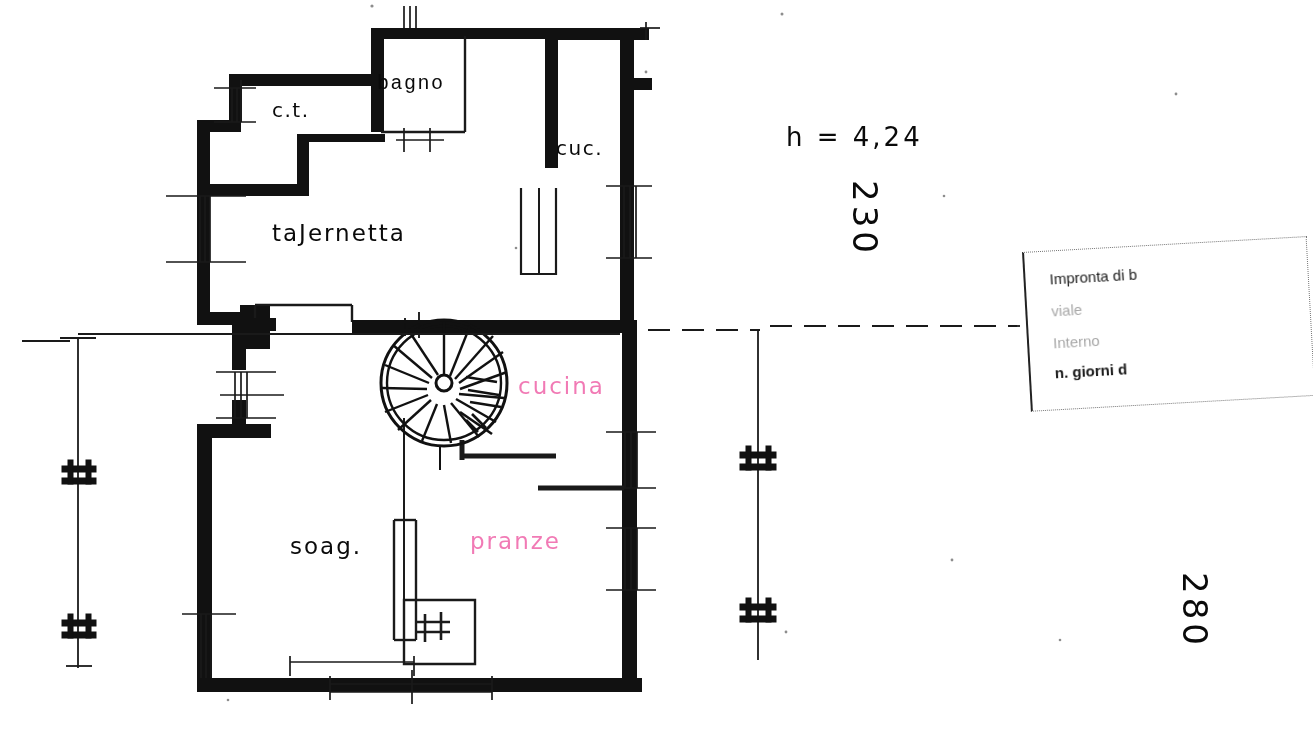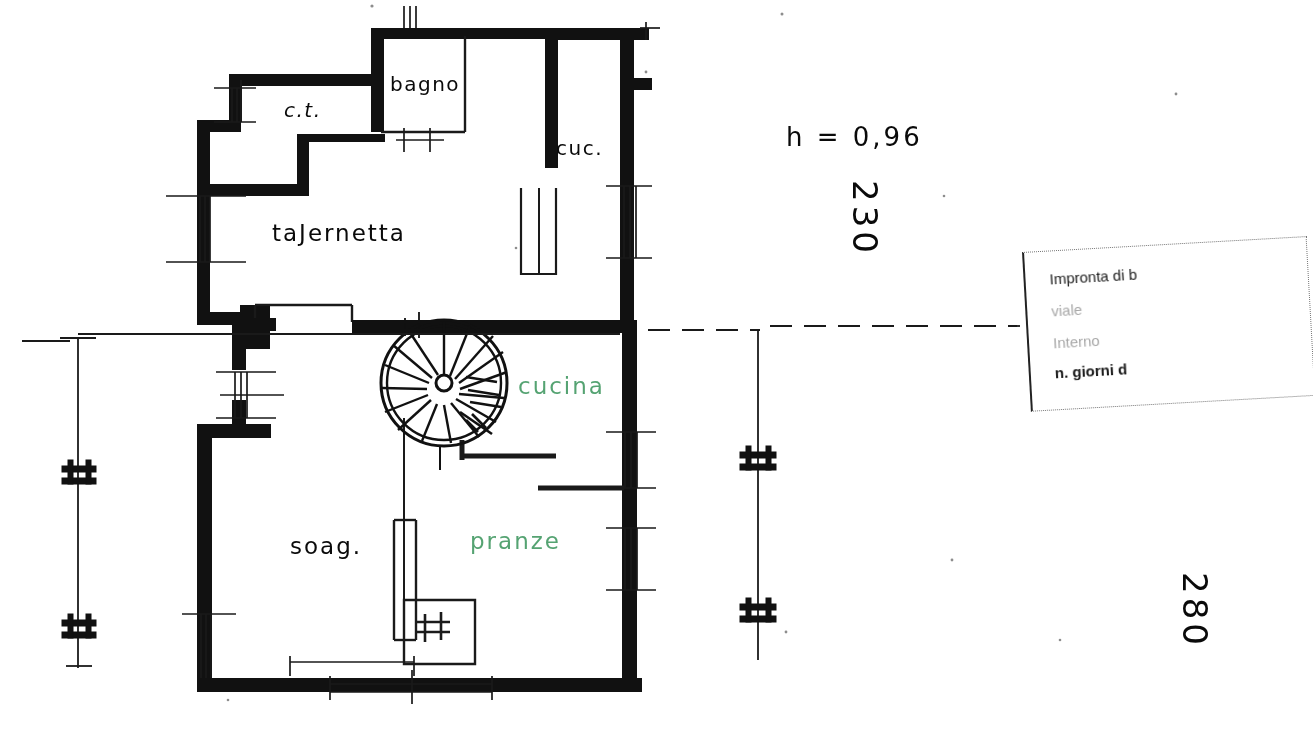--- a/index.html
+++ b/index.html
@@ -40,21 +40,21 @@
   }
   .room-label {
     font-size: 23px;
     letter-spacing: 2px;
   }
   .room-label-sm {
     font-size: 20px;
     letter-spacing: 1.5px;
   }
   .room-label-faded {
-    color: #15803d;
+    color: #ec4899;
     opacity: .72;
   }
   .title-label {
     font-size: 31px;
     letter-spacing: 3.5px;
     font-weight: 500;
   }
   .sub-label {
     font-size: 26px;
     letter-spacing: 3px;
@@ -308,36 +308,36 @@
       <circle cx="944" cy="196" r="1.3"></circle>
       <circle cx="1176" cy="94" r="1.4"></circle>
       <circle cx="516" cy="248" r="1.3"></circle>
       <circle cx="952" cy="560" r="1.4"></circle>
       <circle cx="786" cy="632" r="1.4"></circle>
       <circle cx="1060" cy="640" r="1.3"></circle>
       <circle cx="228" cy="700" r="1.3"></circle>
     </g>
   </svg>
 
-  <div class="hand room-label-sm" style="left:284px; top:100px;font-style:italic;">c.t.</div>
-
-  <div class="hand room-label-sm" style="left:390px; top:74px;">bagno</div>
+  <div class="hand room-label-sm" style="left:272px; top:100px;">c.t.</div>
+
+  <div class="hand room-label-sm" style="left:377px; top:74px;font-family:Liberation Mono, monospace;">bagno</div>
 
   <div class="hand room-label-sm" style="left:556px; top:138px;">cuc.</div>
 
   <div class="hand room-label" style="left:272px; top:222px;">taJernetta</div>
 
   <div class="hand room-label room-label-faded" style="left:518px; top:375px;">cucina</div>
 
   <div class="hand room-label" style="left:252px; top:535px;margin-left:38px;">soag.</div>
 
   <div class="hand room-label room-label-faded" style="left:470px; top:530px;">pranze</div>
 
 
-  <div class="hand sub-label" style="left:786px; top:124px;">h = 0,96</div>
+  <div class="hand sub-label" style="left:786px; top:124px;">h = 4,24</div>
 
   <div class="hand rot-num" style="left:882px; top:180px;">230</div>
 
 
   <div class="hand rot-num" style="left:1212px; top:572px;">280</div>
 
   <div id="stamp-box">
     <div class="stamp-frame"></div>
     <div class="stamp-line" style="top:20px;">Impronta di b</div>
     <div class="stamp-line stamp-faint" style="top:52px;">viale</div>

